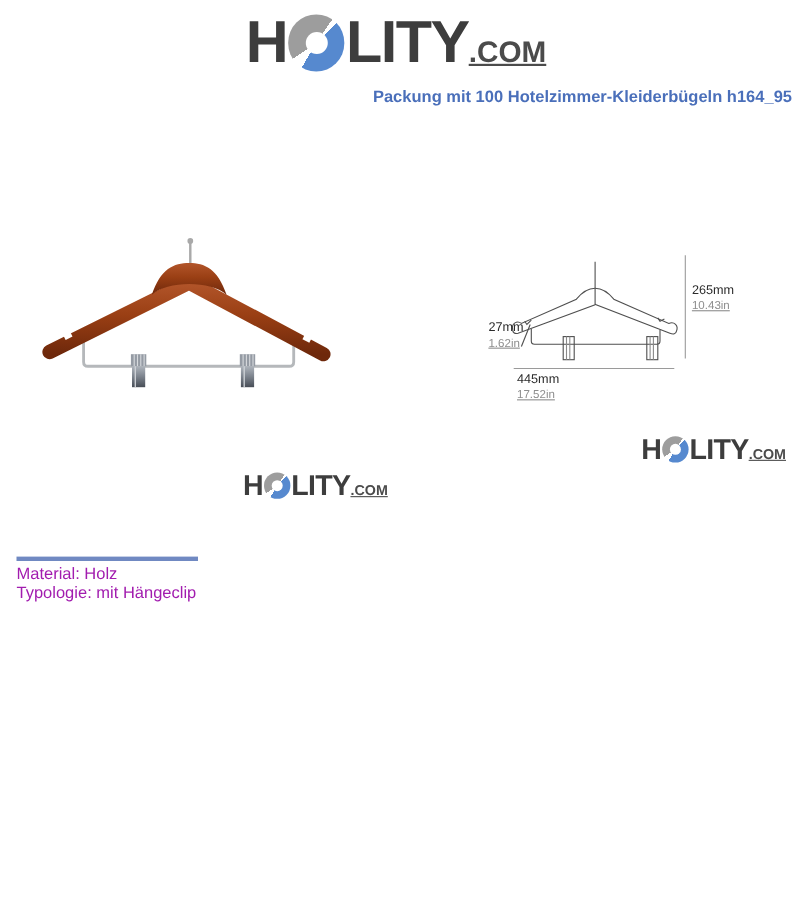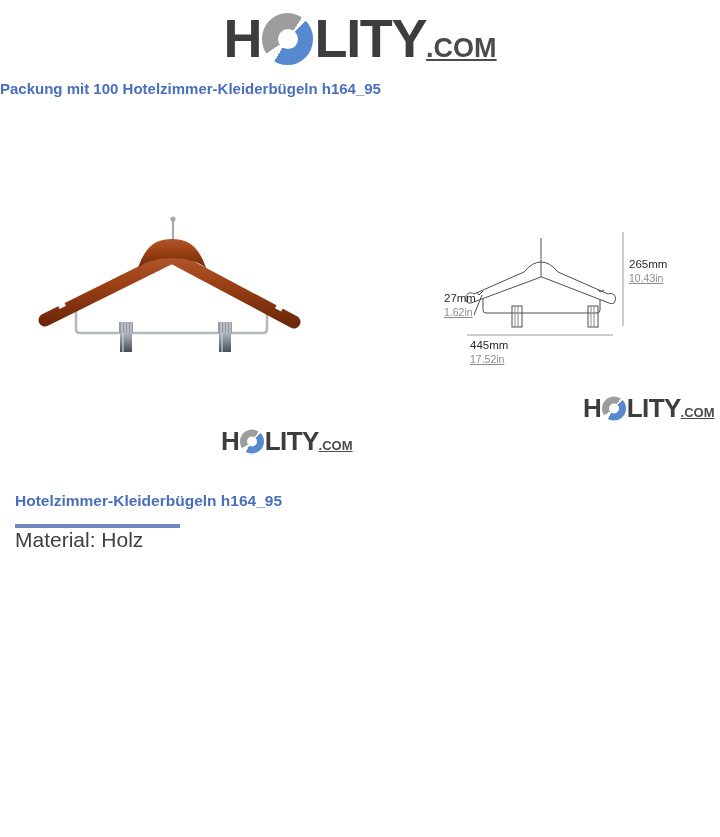--- a/index.html
+++ b/index.html
@@ -17,27 +17,27 @@
           #9d9d9d 53% 97%, #ffffff 97% 100%);}
   .lg-o::after{content:"";position:absolute;inset:30%;border-radius:50%;background:#fff;}
   .lg-tld{font-size:.5em;font-weight:700;color:#4b4b4b;letter-spacing:0;text-decoration:underline;}
 
   #logo-top{position:absolute;top:11px;left:0;width:100%;
             display:flex;justify-content:center;font-size:54px;}
   #wm-left{position:absolute;left:221px;top:428px;font-size:26px;}
   #wm-right{position:absolute;left:583px;top:395px;font-size:26px;}
 
   
-  #main-title{position:absolute;top:80px;left:0;width:100%;text-align:left;
+  #main-title{position:absolute;top:80px;left:0;width:100%;text-align:right;
               font-size:15px;font-weight:bold;color:#4a6fba;}
 
   #details{position:absolute;left:15px;top:492px;width:340px;}
   .d-title{font-size:15.5px;font-weight:bold;color:#4a6fba;line-height:18px;}
   .divider{width:165px;height:4px;background:#7089c2;margin:14px 0 3px 0;}
-  .d-row{font-size:21px;color:#404040;line-height:18px;}
+  .d-row{font-size:15px;color:#a21caf;line-height:18px;}
 
   
   #photo-svg{position:absolute;left:32px;top:210px;width:280px;height:150px;}
   #tech-svg{position:absolute;left:420px;top:225px;width:290px;height:145px;}
 
   .dim{position:absolute;line-height:1.18;}
   .dim .mm{font-size:11.5px;font-weight:normal;color:#2b2b2b;}
   .dim .in{font-size:10.5px;color:#8e8e8e;text-decoration:underline;}
   #dim-height{left:629px;top:258px;}
   #dim-thickness{left:444px;top:292px;}
@@ -144,16 +144,16 @@
 <div id="wm-right">
   <div class="logo">
     <span class="lg-txt">H</span>
     <span class="lg-o"></span>
     <span class="lg-txt">LITY</span>
     <span class="lg-tld">.COM</span>
   </div>
 </div>
 
 <div id="details">
-  <div class="d-title">Hotelzimmer-Kleiderbügeln h164_95</div>
   <div class="divider"></div>
   <div class="d-row">Material: Holz</div>
+  <div class="d-row">Typologie: mit Hängeclip</div>
 </div>
 
 </body></html>

